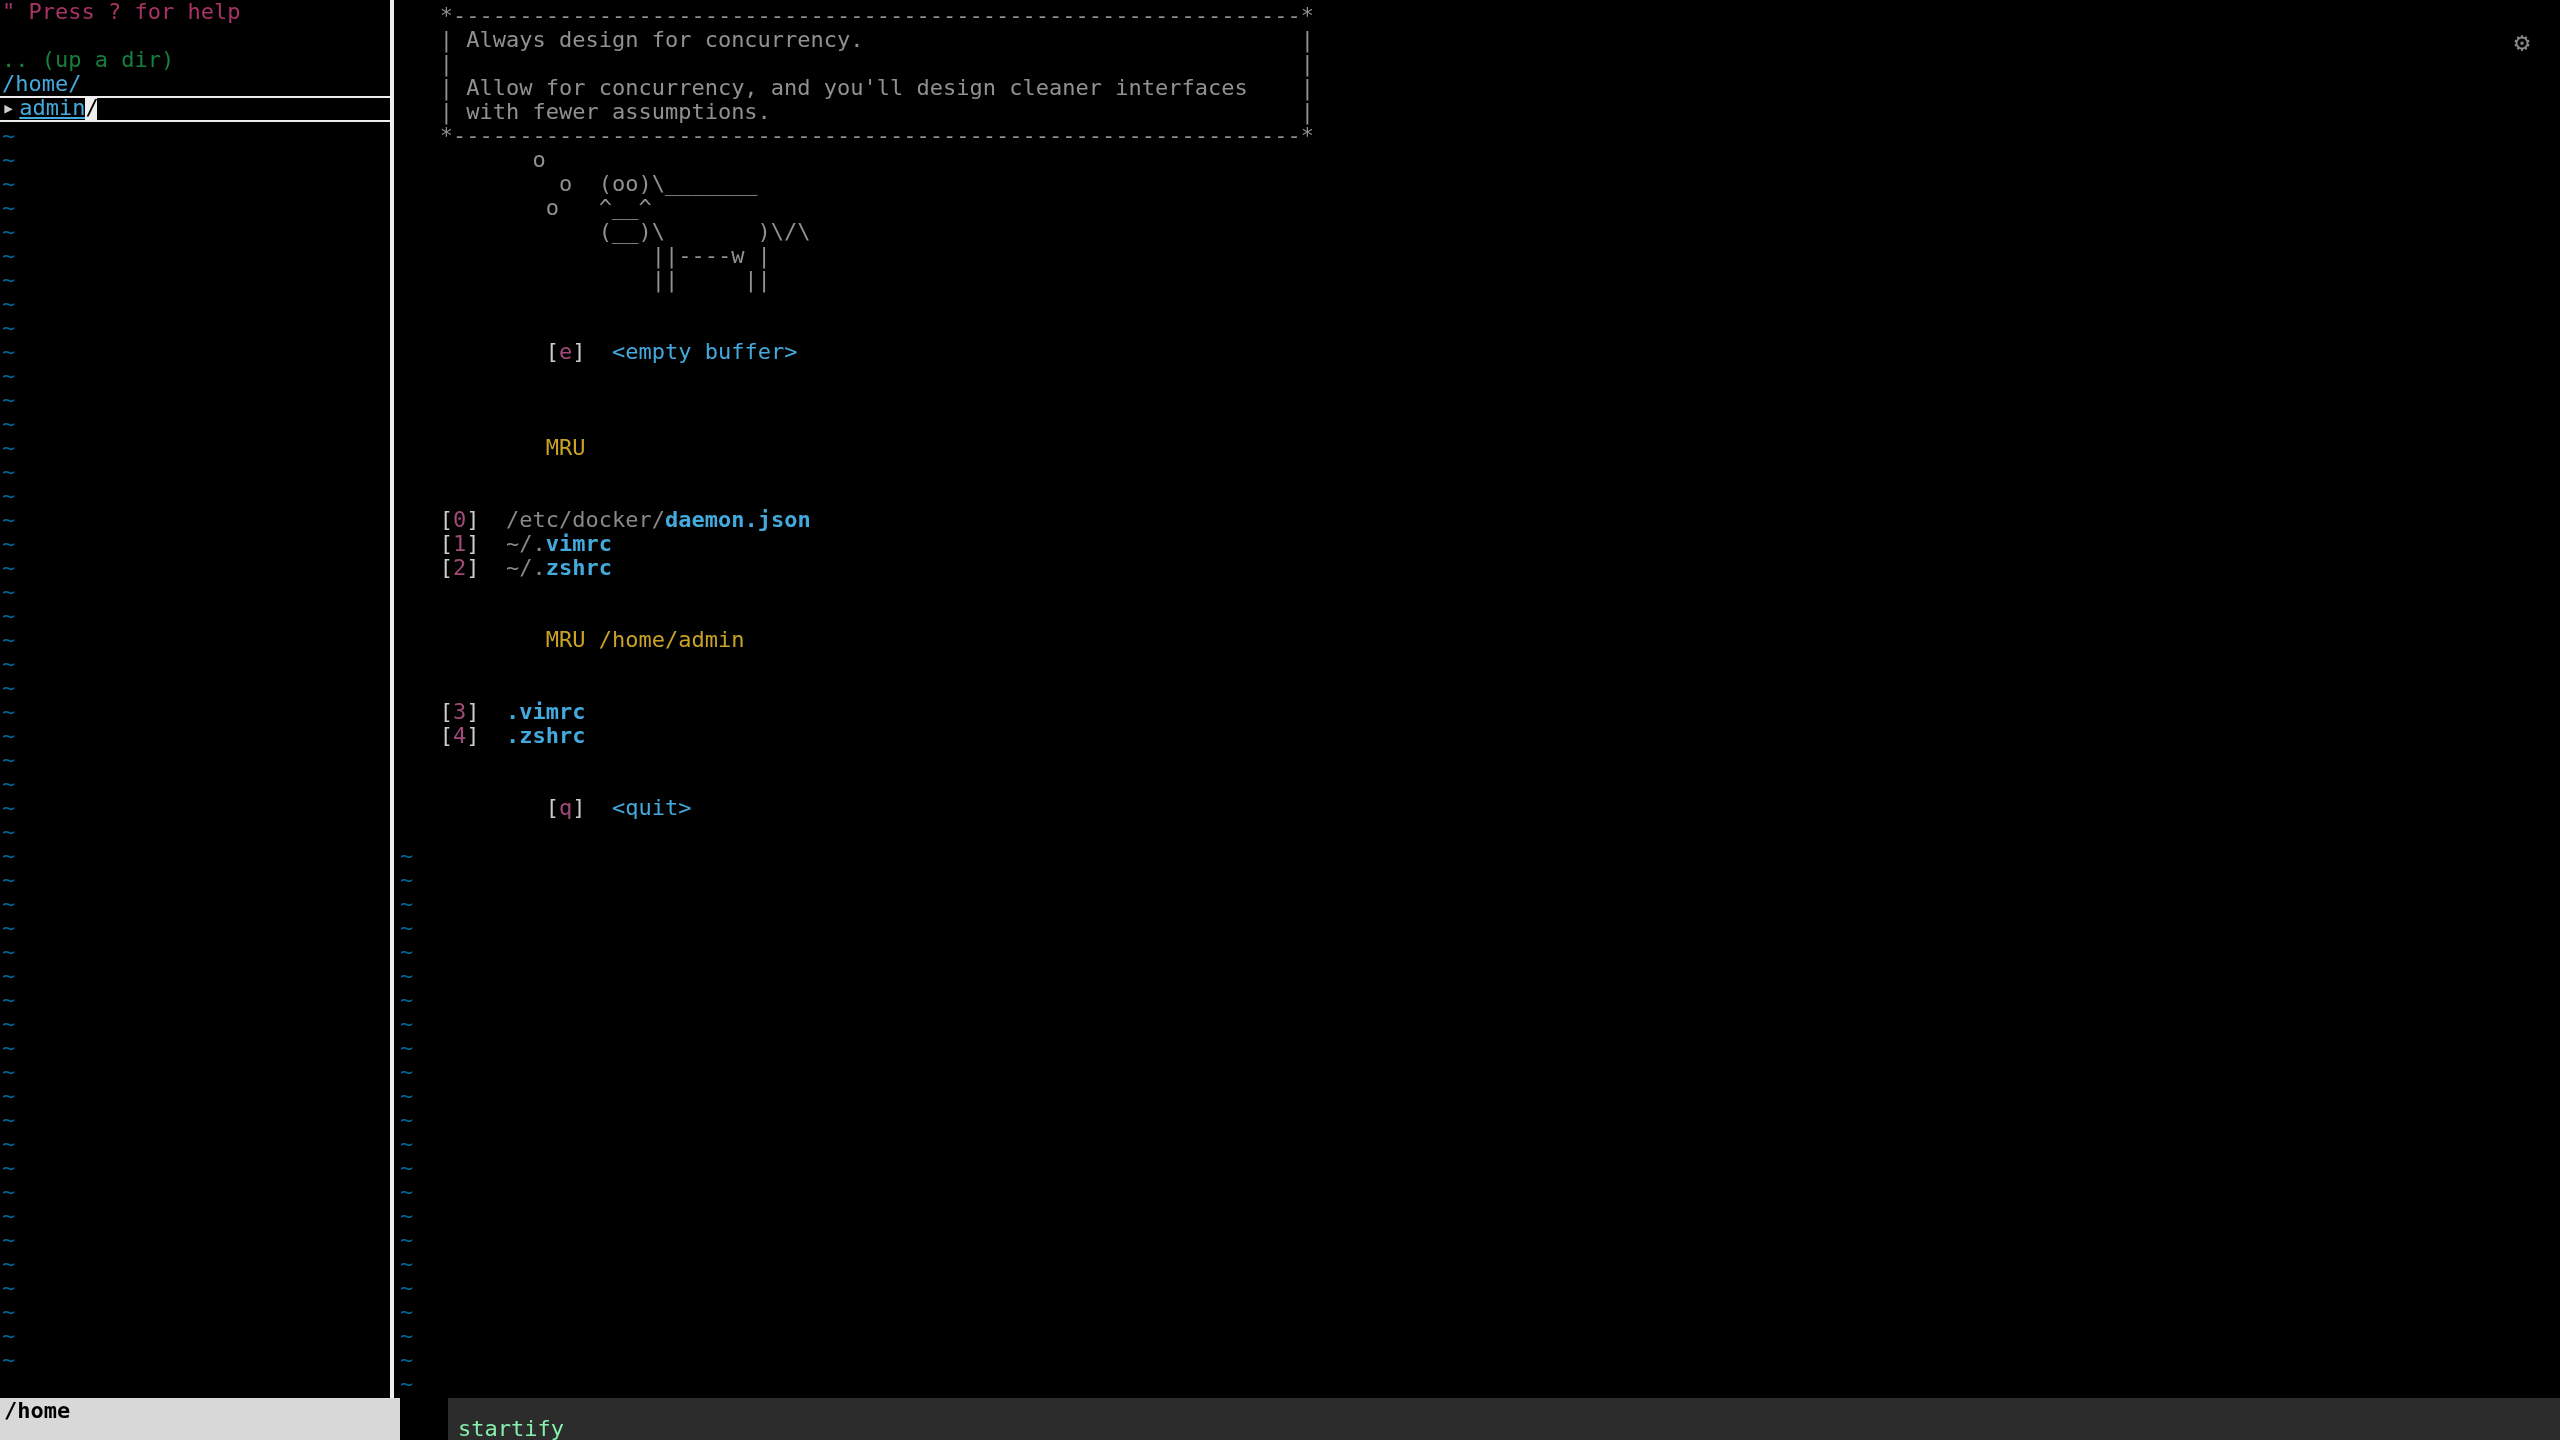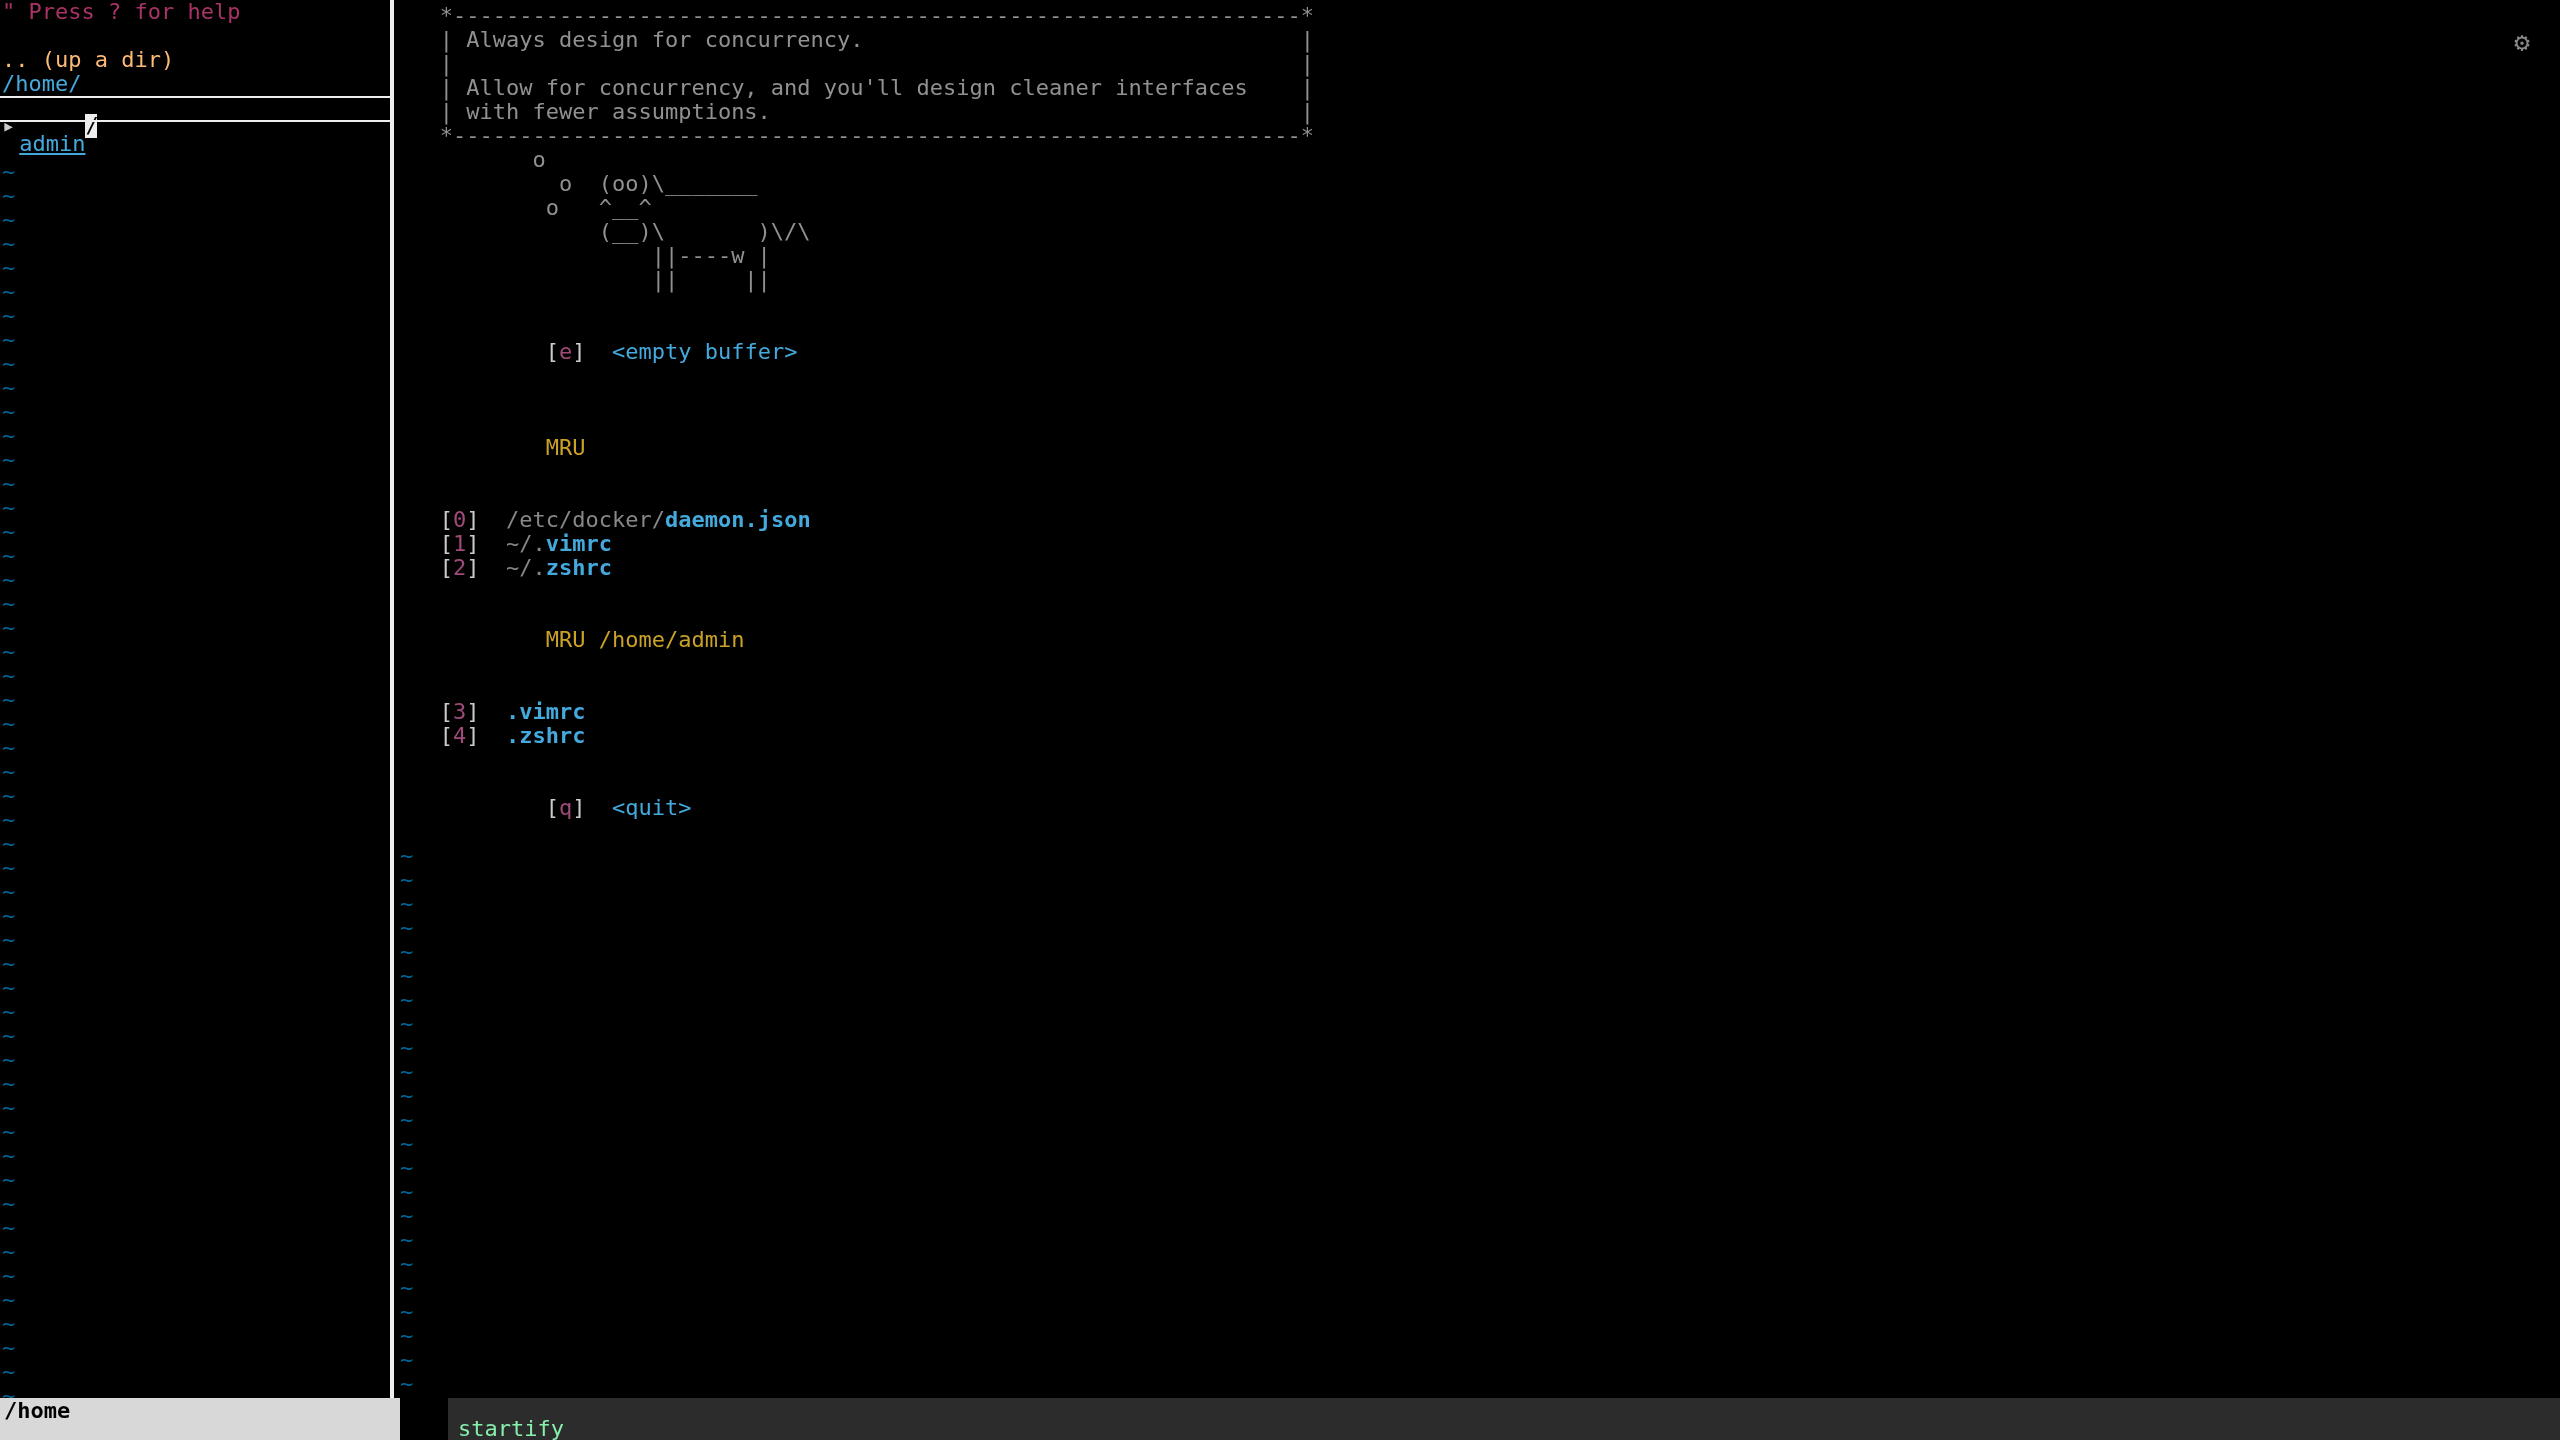--- a/index.html
+++ b/index.html
@@ -31,41 +31,40 @@
     border-right: 2px solid #eee;
     display: flex;
     flex-direction: column;
   }
   .help-line {
     color: #a36;
     padding: 0 2px;
   }
   .blank { height: 24px; }
   .updir {
-    color: #fdba74;
+    color: #15803d;
     padding: 0 2px;
   }
   .curpath {
     color: #4ad;
     padding: 0 2px;
   }
   .folder-line {
     display: flex;
     align-items: center;
     background: #000;
     padding: 0 2px;
   }
   .tree-arrow {
     color: #ccc;
     margin-right: 4px;
   }
   .folder-name {
     color: #4ad;
     text-decoration: underline;
-    margin-top: 36px;
   }
   .cursor-block {
     display: inline-block;
     background: #eee;
     color: #000;
     width: 12px;
     text-align: center;
   }
   .tilde-fill {
     flex: 1;

